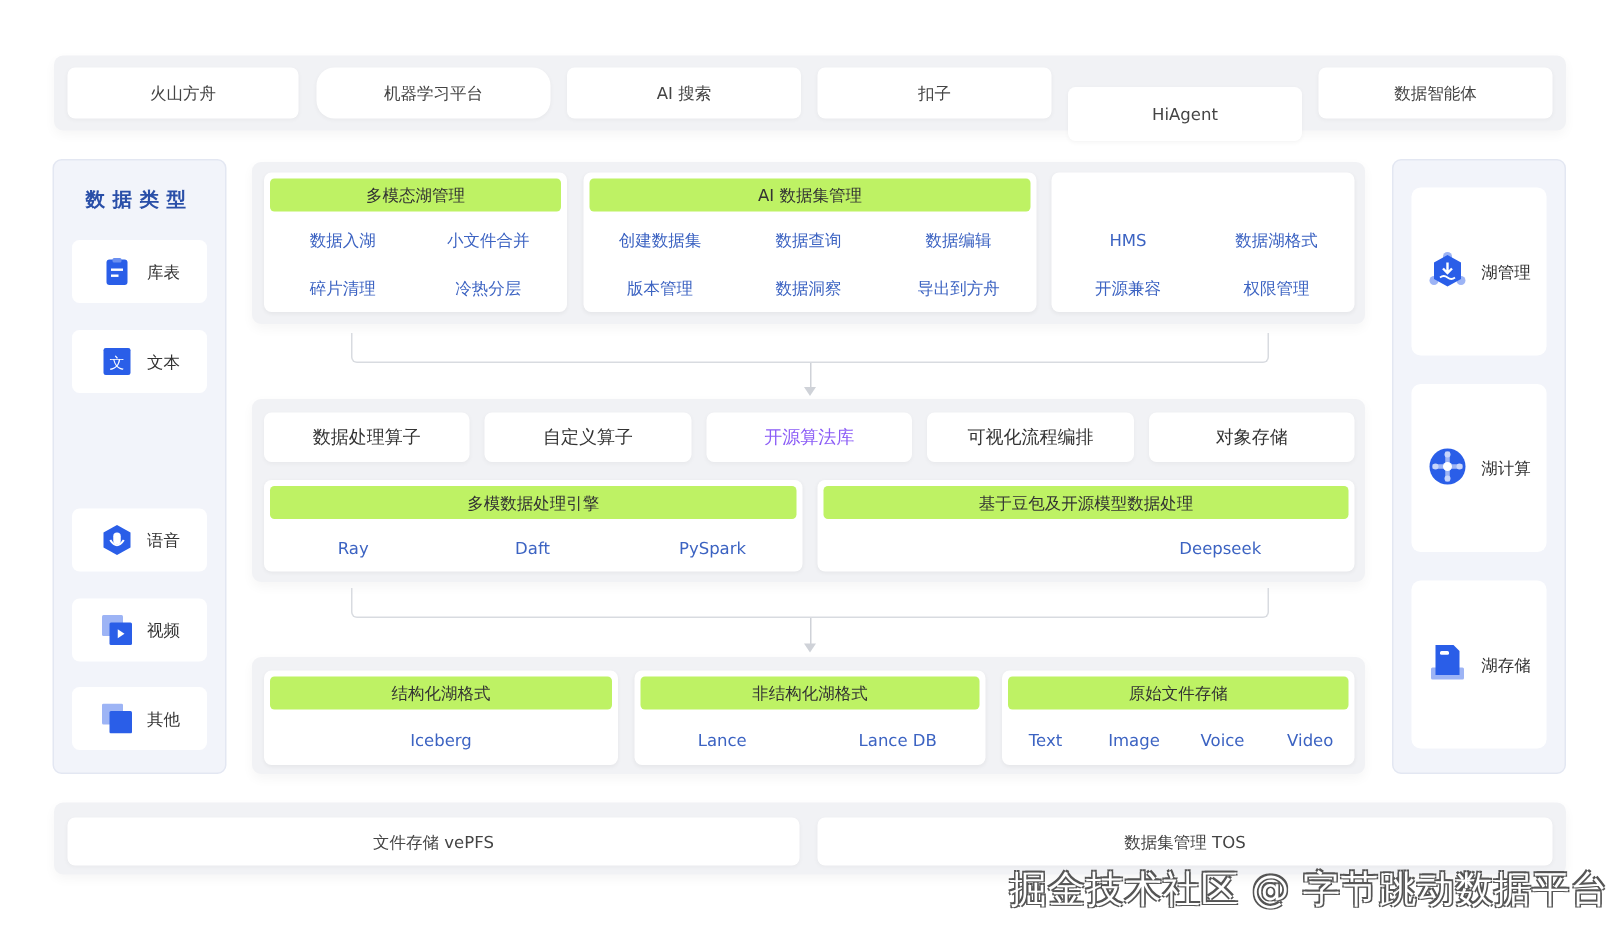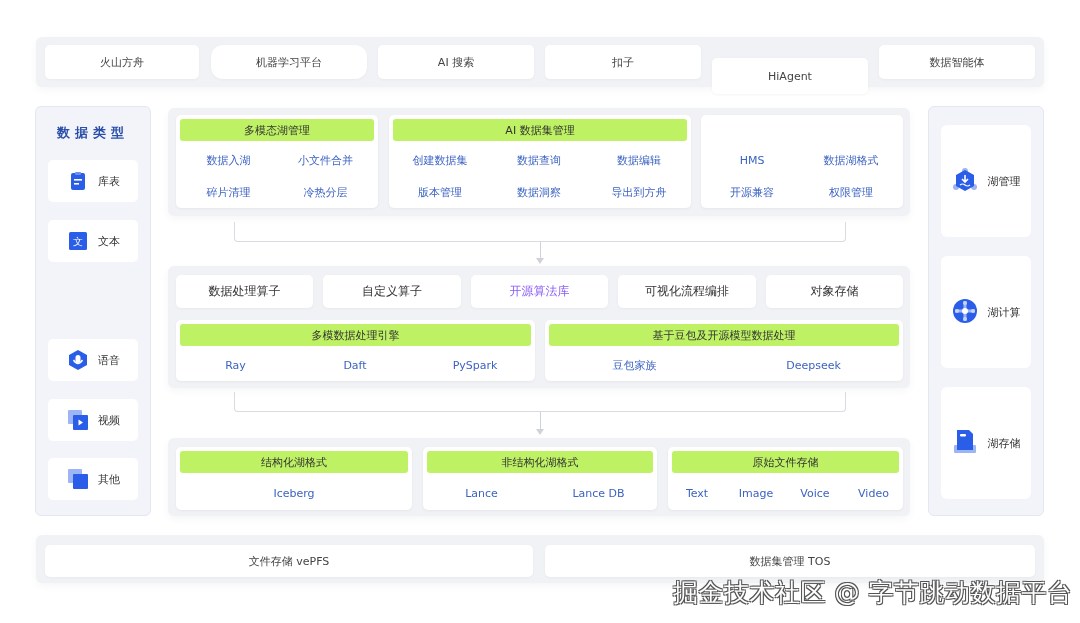--- a/index.html
+++ b/index.html
@@ -183,21 +183,20 @@
 
 <div class="group" style="left:176px;top:320px;width:359px;height:61px;">
   <div class="group-head">多模数据处理引擎</div>
   <div class="cell" style="left:0;top:34px;width:119px;height:22px;">Ray</div>
   <div class="cell" style="left:119px;top:34px;width:120px;height:22px;">Daft</div>
   <div class="cell" style="left:239px;top:34px;width:120px;height:22px;">PySpark</div>
 </div>
 
 <div class="group" style="left:545px;top:320px;width:358px;height:61px;">
   <div class="group-head">基于豆包及开源模型数据处理</div>
-  <div class="cell" style="left:0;top:34px;width:179px;height:22px;">豆包家族</div>
   <div class="cell" style="left:179px;top:34px;width:179px;height:22px;">Deepseek</div>
 </div>
 
 <div class="connector" style="left:234px;top:392px;width:612px;height:20px;"></div>
 <div class="arrow-line" style="left:540px;top:412px;height:18px;"></div>
 <div class="arrow-head" style="left:536px;top:429px;"></div>
 
 <div class="band" style="left:168px;top:438px;width:742px;height:78px;"></div>
 
 <div class="group" style="left:176px;top:447px;width:236px;height:63px;">

